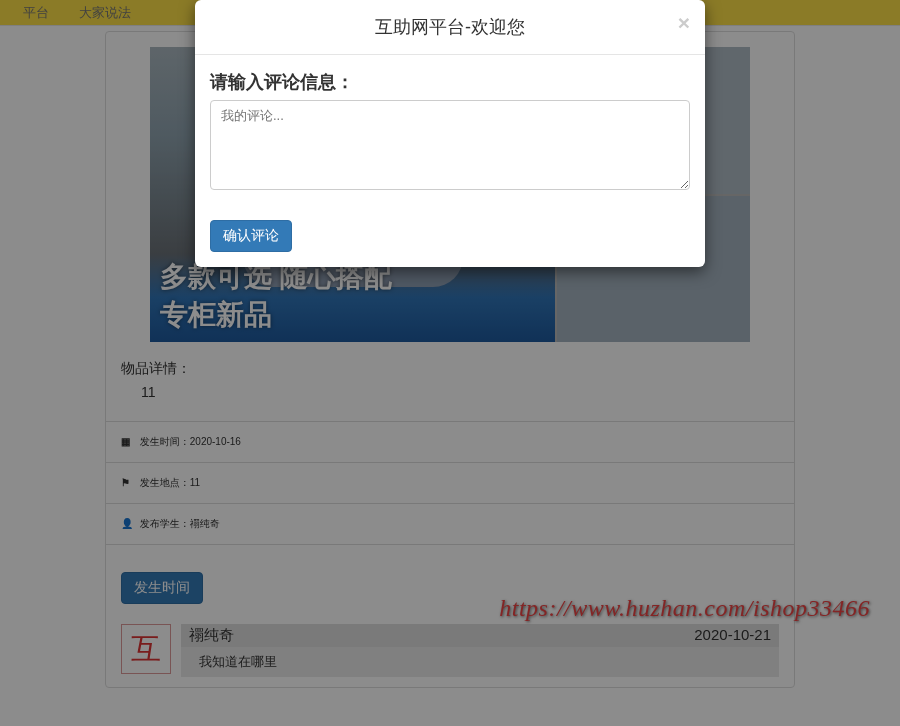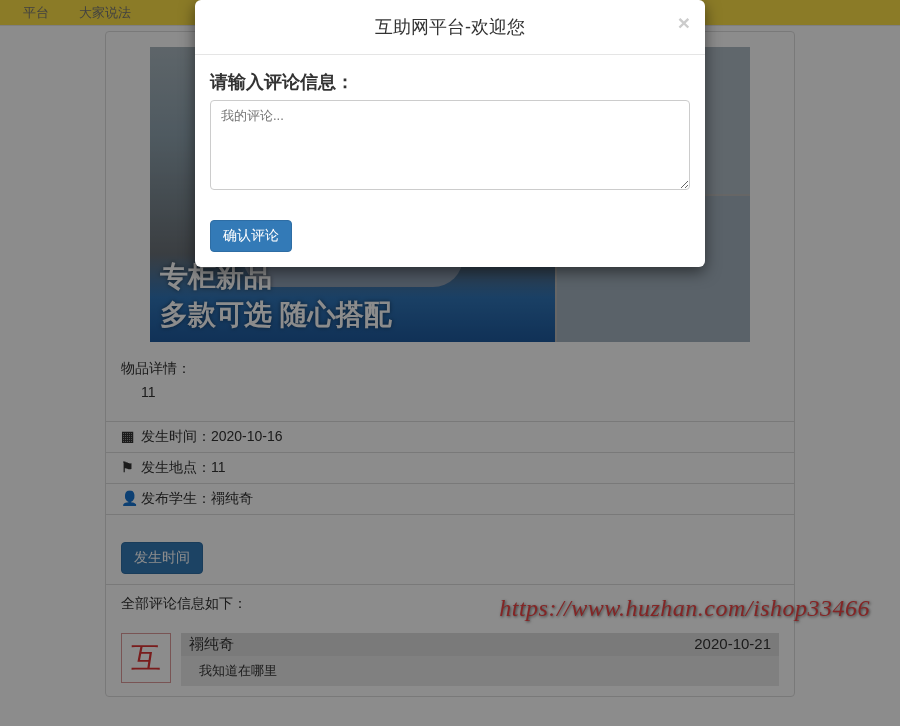--- a/index.html
+++ b/index.html
@@ -89,22 +89,22 @@
     .thumb {
       flex: 1;
       background: #a5b3bf;
       border-left: 2px solid #bbb;
     }
     .thumb:first-child { border-bottom: 2px solid #bbb; background:#b0bcc5; }
     .detail-label { margin-top: 18px; font-size: 14px; }
     .detail-val { padding: 6px 20px; font-size: 14px; }
     .info-row {
       border-top: 1px solid #ddd;
-      padding: 6px 15px;
-      font-size: 14px;
+      padding: 13px 15px;
+      font-size: 10px;
     }
     .info-row .icon {
       display: inline-block;
       width: 14px;
       font-weight: bold;
       margin-right: 2px;
     }
     .btn {
       display: inline-block;
       padding: 6px 12px;
@@ -206,22 +206,22 @@
   <div class="nav-item">大家说法</div>
 </div>
 
 <div class="container">
   <div class="panel">
     <div class="panel-body">
       <div class="image-area">
         <div class="main-photo">
           <div class="leg"></div>
           <div class="banner-text">
+            <div>多款可选 随心搭配</div>
             <div>专柜新品</div>
-            <div>多款可选 随心搭配</div>
           </div>
         </div>
         <div class="side-thumbs">
           <div class="thumb"></div>
           <div class="thumb"></div>
         </div>
       </div>
       <div class="detail-label">物品详情：</div>
       <div class="detail-val">11</div>
     </div>
@@ -236,21 +236,20 @@
     </div>
     <div class="info-row">
       <span class="icon">👤</span>
       <span>发布学生：</span><span>禤纯奇</span>
     </div>
 
     <div class="comment-btn-row">
       <span class="btn btn-primary">发生时间</span>
     </div>
 
-    <div class="comments-header">全部评论信息如下：</div>
 
     <div class="comment-block">
       <div class="avatar">互</div>
       <div class="comment-content">
         <div class="comment-head">
           <span>禤纯奇</span>
           <span>2020-10-21</span>
         </div>
         <div class="comment-body">我知道在哪里</div>
       </div>

